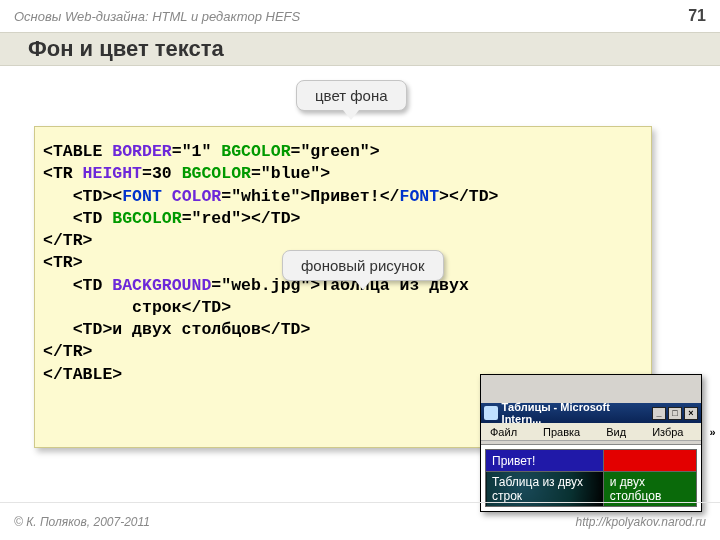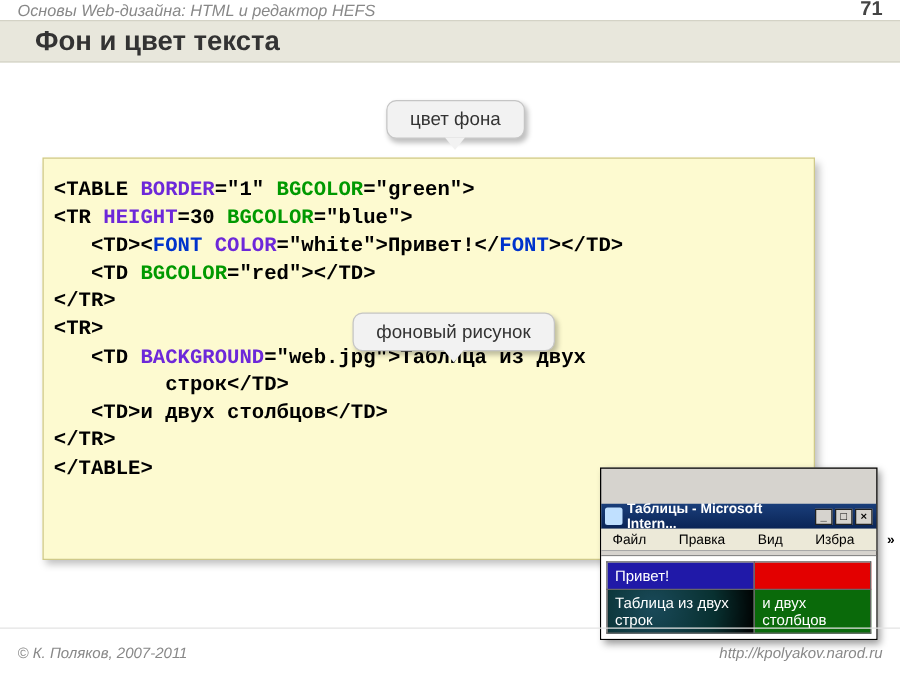--- a/index.html
+++ b/index.html
@@ -6,21 +6,21 @@
   body {
     margin: 0;
     width: 720px;
     height: 540px;
     font-family: Arial, sans-serif;
     background: #ffffff;
     position: relative;
     overflow: hidden;
   }
   .header-strip {
-    height: 16px;
+    height: 32px;
     background: #ffffff;
     display: flex;
     justify-content: space-between;
     align-items: center;
     padding: 0 14px;
     color: #888;
     font-size: 13px;
     font-style: italic;
   }
   .page-num { font-weight: bold; font-style: normal; font-size: 16px; color: #444; }
@@ -49,21 +49,21 @@
     content: "";
     position: absolute;
     left: 50%;
     bottom: -10px;
     margin-left: -8px;
     width: 0; height: 0;
     border-left: 8px solid transparent;
     border-right: 8px solid transparent;
     border-top: 10px solid #f2f2f2;
   }
-  .callout-1 { top: 80px; left: 309px; }
+  .callout-1 { top: 80px; left: 296px; }
   .callout-2 { top: 250px; left: 282px; }
 
   .code-box {
     position: absolute;
     top: 126px;
     left: 34px;
     width: 618px;
     height: 322px;
     background: #fdfad0;
     border: 1px solid #cfc98a;

